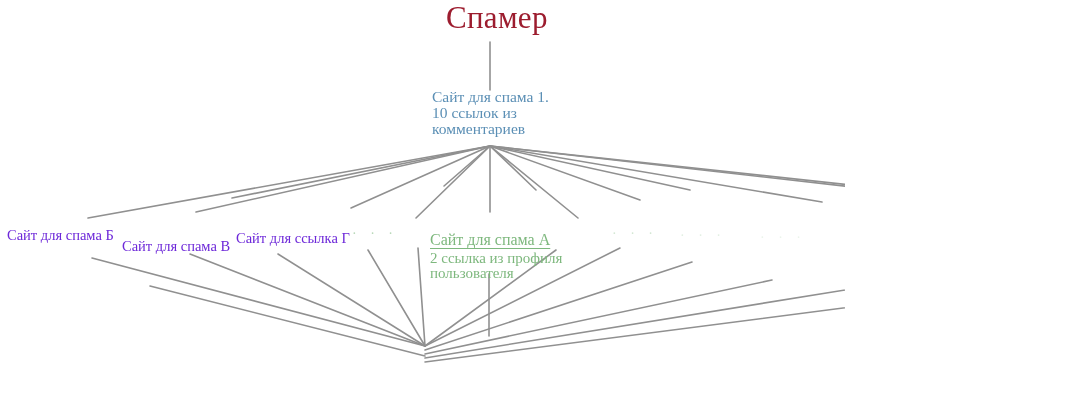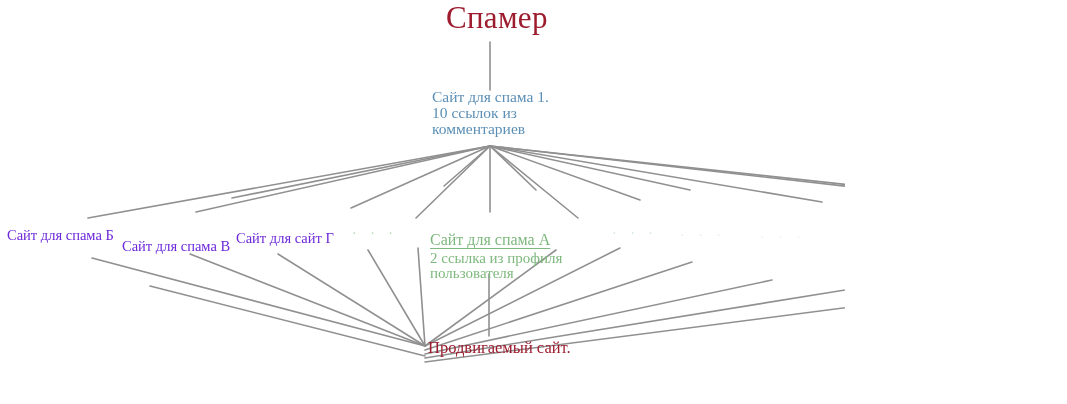--- a/index.html
+++ b/index.html
@@ -138,33 +138,32 @@
 
   <div class="node node-green" style="left:7px; top:228px;">
     <span>Сайт для спама Б</span>
   </div>
 
   <div class="node node-green" style="left:122px; top:239px;">
     <span>Сайт для спама В</span>
   </div>
 
   <div class="node node-green" style="left:236px; top:231px;">
-    <span>Сайт для сайт Г</span>
+    <span>Сайт для ссылка Г</span>
   </div>
 
   <div class="node node-green-a" style="left:430px; top:232px;">
     <span class="main">Сайт для спама А</span>
     <span class="sub">2 ссылка из профиля
 пользователя</span>
   </div>
 
   <div class="ellipsis-faint fade-1" style="left:352px; top:226px;">· · ·</div>
   <div class="ellipsis-faint fade-2" style="left:612px; top:226px;">· · ·</div>
   <div class="ellipsis-faint fade-3" style="left:680px; top:228px;">· · ·</div>
   <div class="ellipsis-faint fade-4" style="left:760px; top:230px;">· · ·</div>
   <div class="ellipsis-faint fade-4" style="left:878px; top:243px;">· · ·</div>
   <div class="ellipsis-faint fade-5" style="left:994px; top:257px;">· · ·</div>
 
   <div class="node node-goal" style="left:428px; top:339px;">
-    <span>Продвигаемый сайт.</span>
   </div>
 
 </div>
 
 </body></html>

